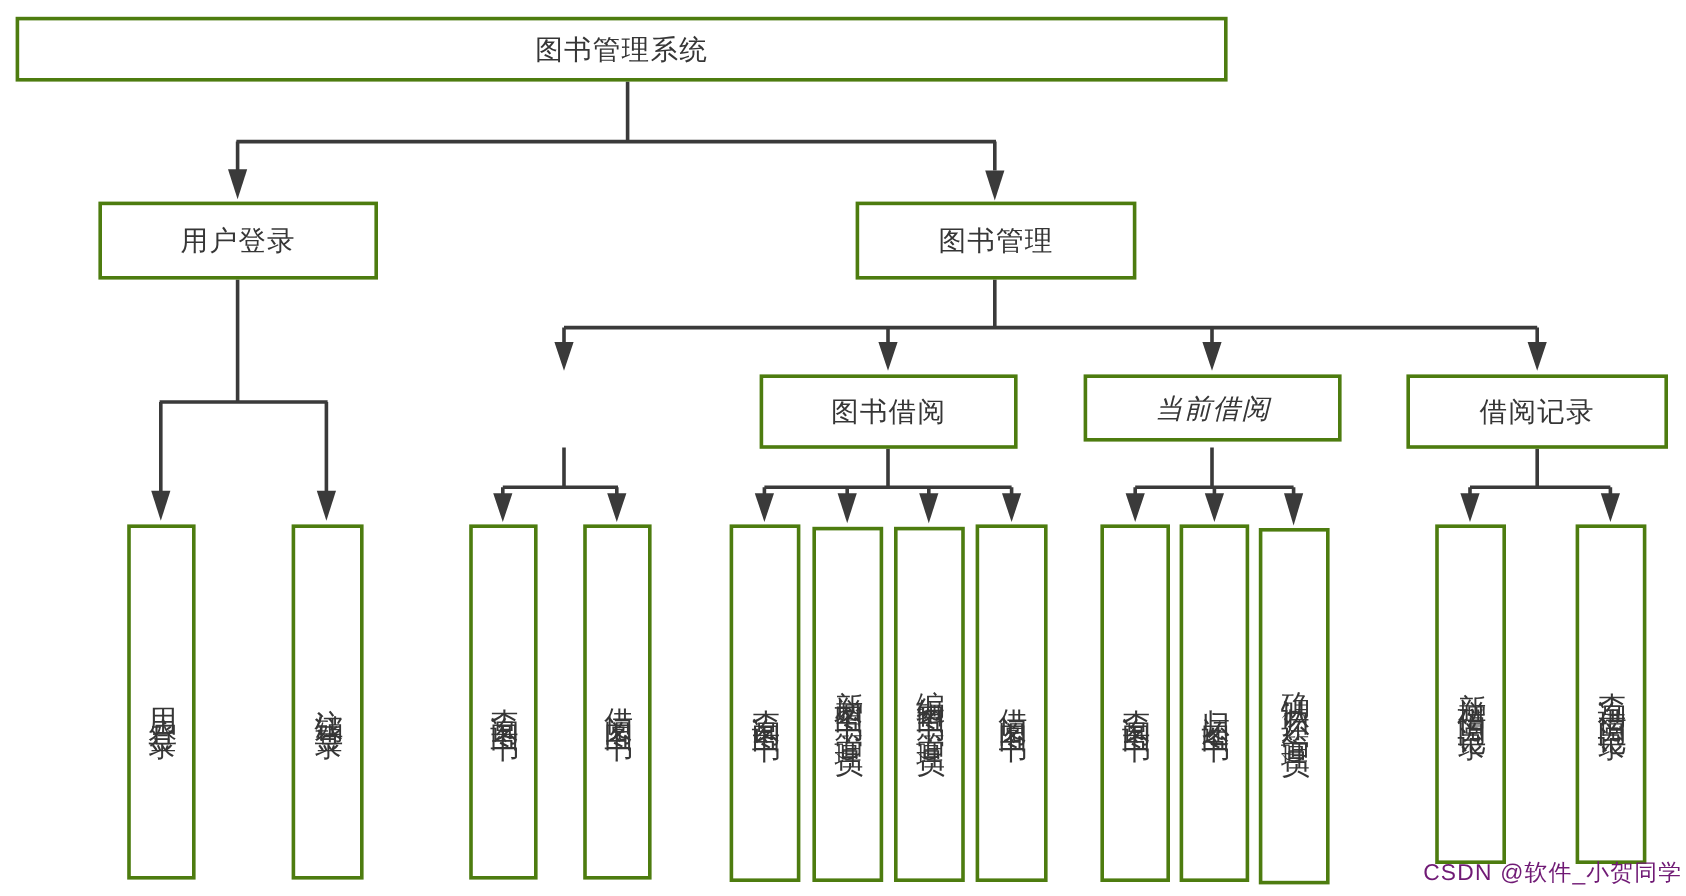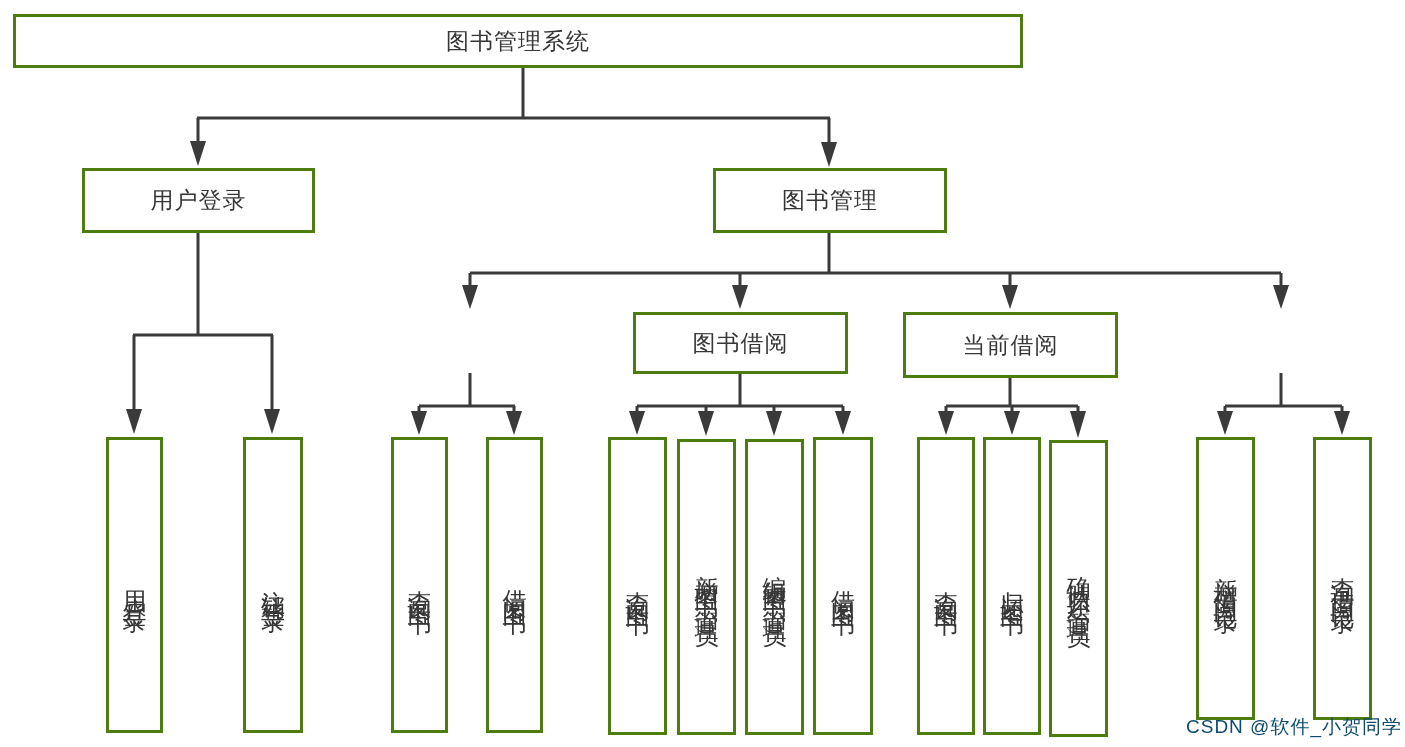--- a/index.html
+++ b/index.html
@@ -38,21 +38,21 @@
     font-size: 24px;
     letter-spacing: 7px;
     white-space: nowrap;
   }
   .watermark {
     position: absolute;
     left: 1186px;
     top: 714px;
     font-size: 19px;
     letter-spacing: 1px;
-    color: #0c4a6e;
+    color: #701a75;
     white-space: nowrap;
   }
 </style>
 </head>
 <body>
 
 <div class="canvas">
 
   <svg class="connectors" viewBox="0 0 1405 747" fill="none" xmlns="http://www.w3.org/2000/svg">
     <g stroke="#3a3a3a" stroke-width="3" fill="#3a3a3a">
@@ -96,21 +96,22 @@
       <polygon points="1334,411 1350,411 1342,435" stroke="none"></polygon>
     </g>
   </svg>
 
   <div class="box hbox" style="left:13px;top:14px;width:1010px;height:54px;">图书管理系统</div>
 
   <div class="box hbox" style="left:82px;top:168px;width:233px;height:65px;">用户登录</div>
   <div class="box hbox" style="left:713px;top:168px;width:234px;height:65px;">图书管理</div>
 
   <div class="box hbox" style="left:633px;top:312px;width:215px;height:62px;text-align:right;">图书借阅</div>
-  <div class="box hbox" style="left:903px;top:312px;width:215px;height:66px;">当前借阅</div>
+  <div class="box hbox" style="left:903px;top:312px;width:215px;height:56px;font-style:italic;">当前借阅</div>
+  <div class="box hbox" style="left:1172px;top:312px;width:218px;height:62px;">借阅记录</div>
 
   <div class="box vbox" style="left:106px;top:437px;width:57px;height:296px;">用户登录</div>
   <div class="box vbox" style="left:243px;top:437px;width:60px;height:296px;">注销登录</div>
 
   <div class="box vbox" style="left:391px;top:437px;width:57px;height:296px;">查询图书</div>
   <div class="box vbox" style="left:486px;top:437px;width:57px;height:296px;">借阅图书</div>
 
   <div class="box vbox" style="left:608px;top:437px;width:59px;height:298px;">查询图书</div>
   <div class="box vbox" style="left:677px;top:439px;width:59px;height:296px;">新增图书（管理员）</div>
   <div class="box vbox" style="left:745px;top:439px;width:59px;height:296px;">编辑图书（管理员）</div>

